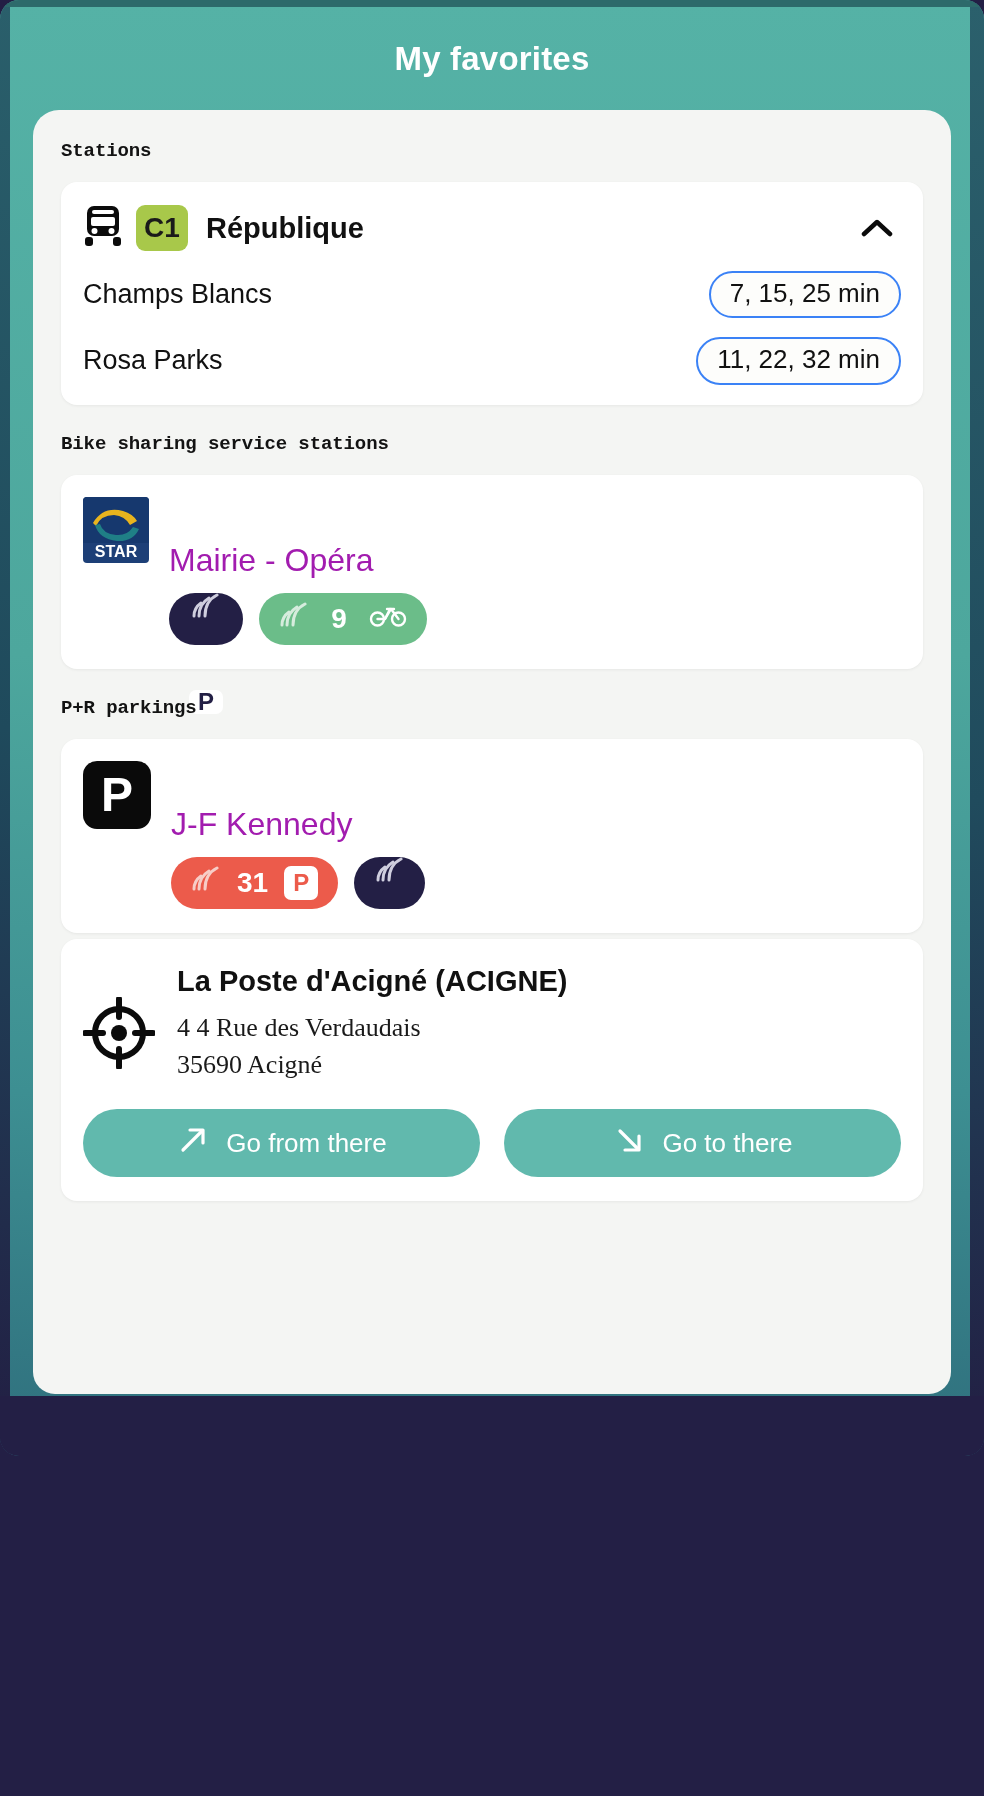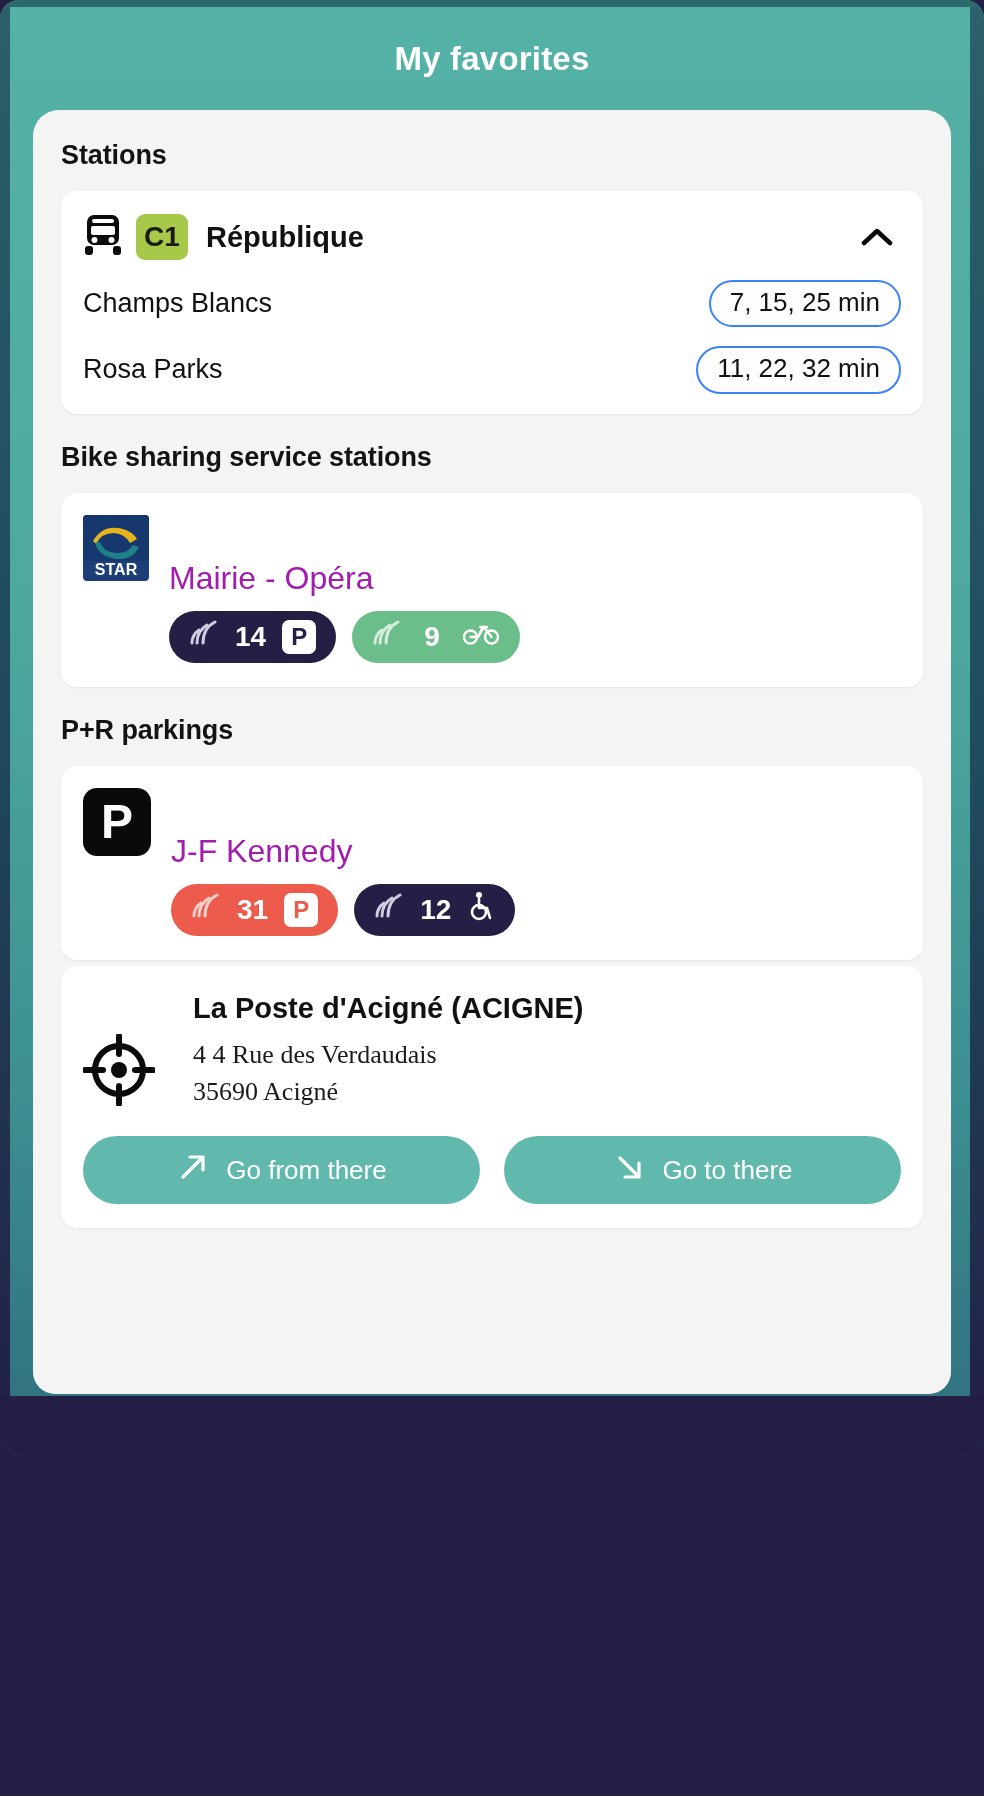--- a/index.html
+++ b/index.html
@@ -76,25 +76,26 @@
     top: 110px;
     bottom: 62px;
     background: #f4f5f3;
     border-radius: 26px 26px 22px 22px;
     padding: 30px 28px 0 28px;
     overflow: hidden;
     z-index: 10;
   }
 
   .section-title {
-    font-size: 27px;
+    font-size: 19px;
     font-weight: 600;
     color: #131313;
     margin-bottom: 20px;
     letter-spacing: -0.1px;
+    font-family: Liberation Mono, monospace;
   }
   .section-title.spaced { margin-top: 28px; }
 
   .card {
     background: #ffffff;
     border-radius: 16px;
     box-shadow: 0 1px 3px rgba(0,0,0,0.06);
     padding: 22px 22px 20px 22px;
     margin-bottom: 6px;
   }
@@ -185,21 +186,21 @@
     align-items: center;
     gap: 16px;
     height: 52px;
     padding: 0 20px;
     border-radius: 26px;
     color: #ffffff;
     font-size: 28px;
     font-weight: 600;
   }
   .avail-badge .count { min-width: 28px; text-align: center; }
-  .badge-dark  { background: #231f45; }
+  .badge-dark  { background: #231f45; flex-direction: column; }
   .badge-green { background: #6bbd89; }
   .badge-red   { background: #ec5b4b; }
 
   .p-chip {
     display: inline-flex;
     align-items: center;
     justify-content: center;
     width: 34px; height: 34px;
     border-radius: 7px;
     background: #ffffff;
@@ -229,22 +230,22 @@
     flex: 0 0 auto;
     line-height: 1;
   }
 
   
   .place-card {
     padding: 26px 22px 24px 22px;
   }
   .place-top {
     display: flex;
-    align-items: flex-end;
-    gap: 38px;
+    align-items: center;
+    gap: 22px;
   }
   .place-icon { flex: 0 0 auto; padding-top: 22px; }
   .place-info { flex: 1 1 auto; }
   .place-name {
     font-size: 29px;
     font-weight: 600;
     color: #111111;
     margin-bottom: 12px;
   }
   .place-addr {

